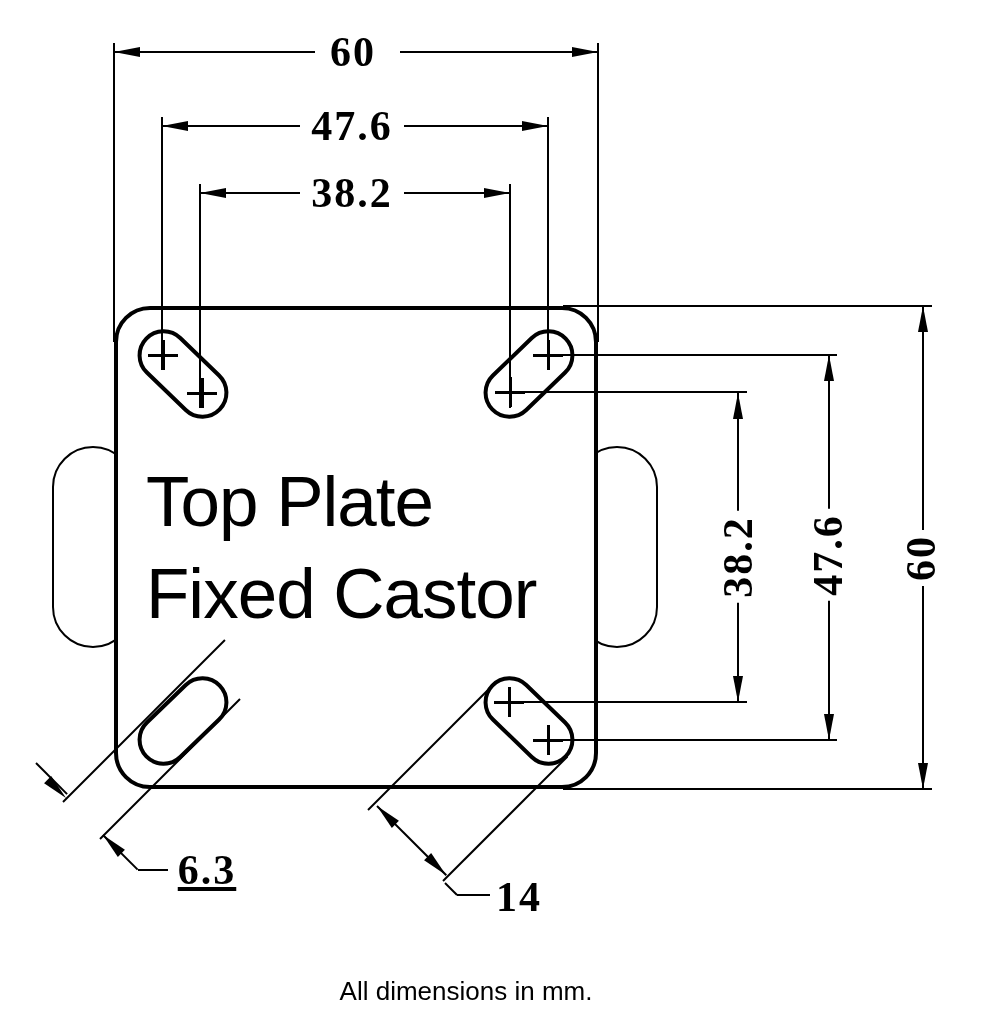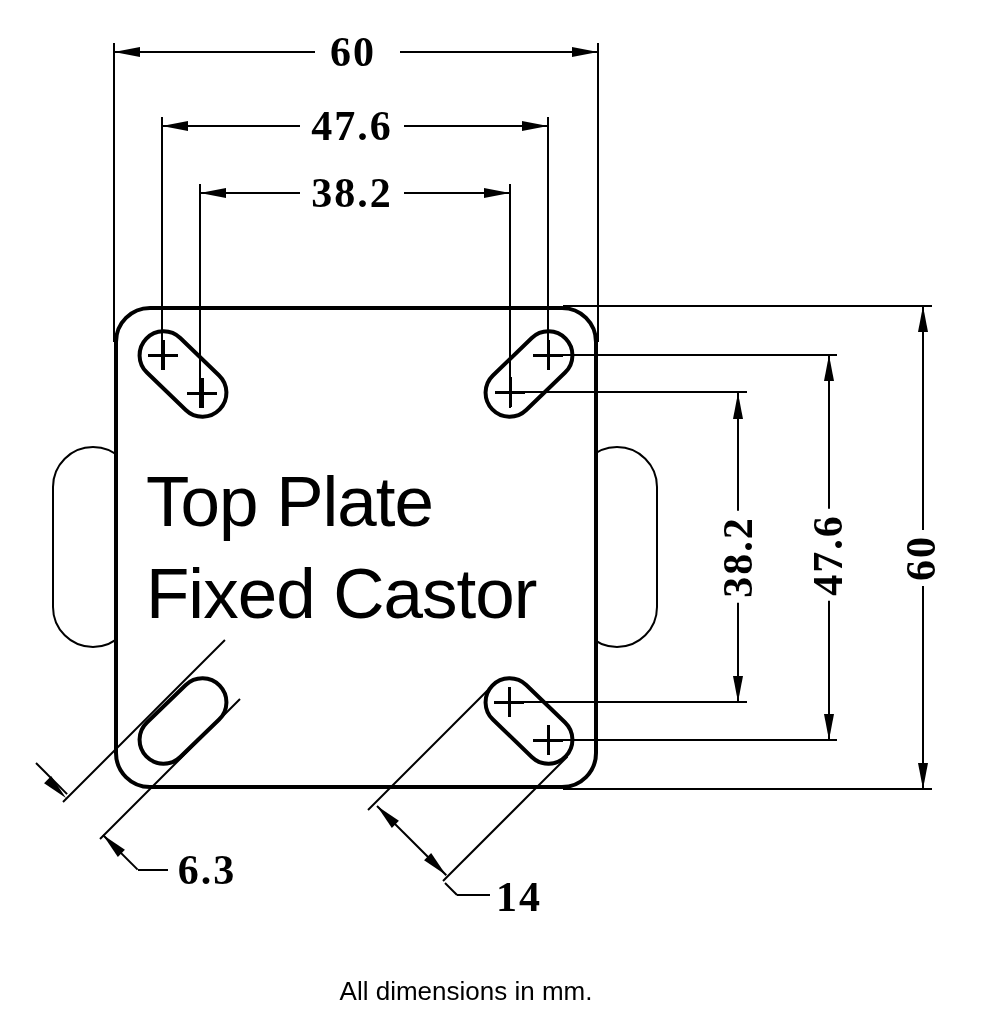--- a/index.html
+++ b/index.html
@@ -119,21 +119,21 @@
   <div class="ah ah-rot" style="left:77px;top:830px;transform:rotate(225deg);"></div>
   <div class="ah ah-rot" style="left:351px;top:801px;transform:rotate(225deg);"></div>
   <div class="ah ah-rot" style="left:420px;top:870px;transform:rotate(45deg);"></div>
 
   <div class="dimtxt" style="left:353px;top:52px;">60</div>
   <div class="dimtxt" style="left:352px;top:126px;">47.6</div>
   <div class="dimtxt" style="left:352px;top:193px;">38.2</div>
   <div class="dimtxt rot" style="left:738px;top:557px;">38.2</div>
   <div class="dimtxt rot" style="left:828px;top:555px;">47.6</div>
   <div class="dimtxt rot" style="left:921px;top:558px;">60</div>
-  <div class="dimtxt" style="left:207px;top:870px;">6.3</div>
+  <div class="dimtxt" style="left:207px;top:870px;text-decoration:underline;">6.3</div>
   <div class="dimtxt" style="left:519px;top:897px;">14</div>
 
   <div class="title" style="top:466px;">Top Plate</div>
   <div class="title" style="top:558px;">Fixed Castor</div>
 
   <div class="note">All dimensions in mm.</div>
 
 </div>
 
 </body></html>

